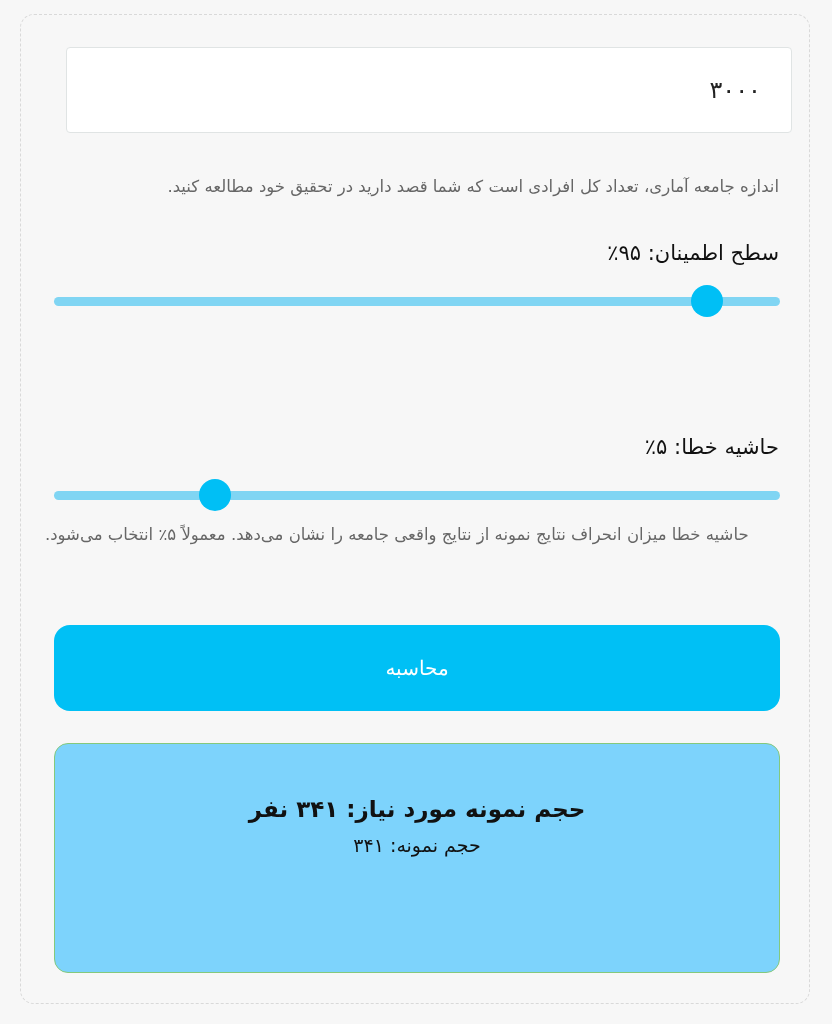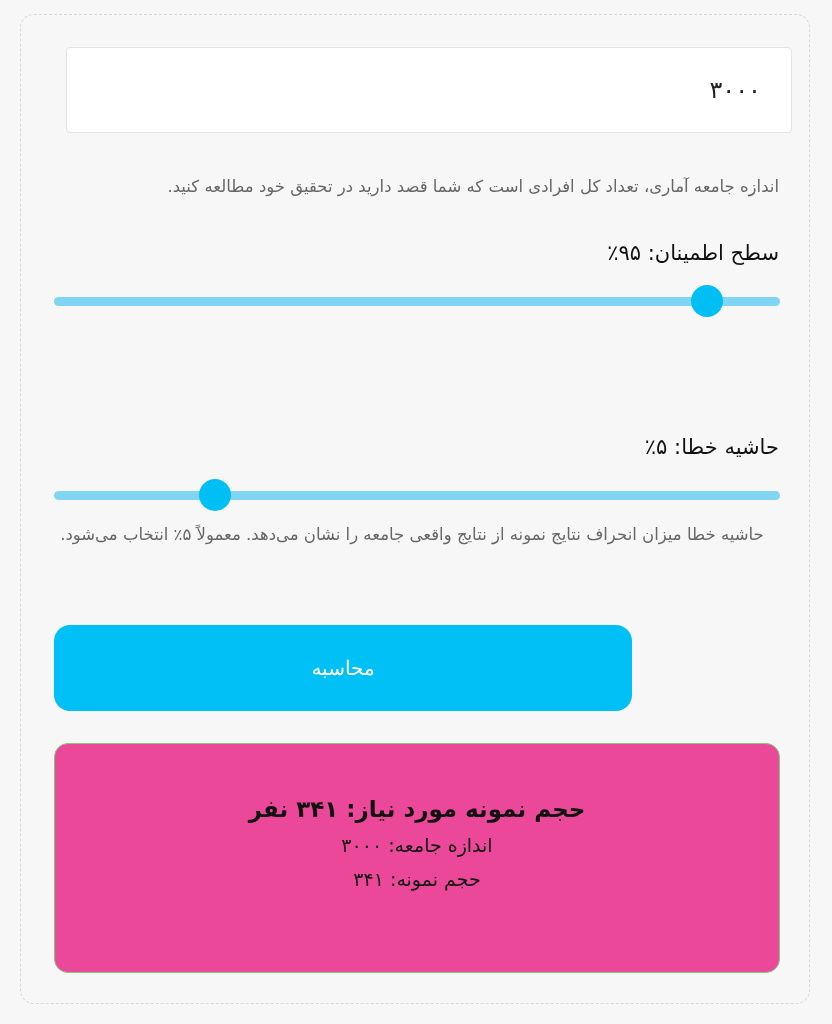--- a/index.html
+++ b/index.html
@@ -11,40 +11,40 @@
     position:absolute; left:20px; top:14px; width:790px; height:990px;
     border:1.5px dashed #d9d9d9; border-radius:14px; box-sizing:border-box;
     direction:rtl;
   }
   .input-box {
     position:absolute; left:33px; top:32px; width:726px; height:86px;
     background:#fff; border:1.5px solid #e0e4e4; border-radius:4px; box-sizing:border-box;
     font-size:24px; color:#222; padding:0 30px; line-height:84px; text-align:right;margin-left:12px;
   }
   .hint {
-    position:absolute; right:30px; color:#666; font-size:16.5px; line-height:40px; text-align:center;
+    position:absolute; right:30px; color:#666; font-size:16.5px; line-height:40px; text-align:left;
   }
   .label {
     position:absolute; right:30px; color:#111; font-size:21px; text-align:left;
   }
   .track {
     position:absolute; left:33px; width:726px; height:9px; background:#80d5f3; border-radius:5px;
   }
   .thumb {
     position:absolute; width:32px; height:32px; border-radius:50%; background:#00bff5;
     top:-12px;
   }
   .btn {
-    position:absolute; left:33px; top:610px; width:578px; height:86px;
+    position:absolute; left:33px; top:610px; width:726px; height:86px;
     background:#00c0f5; border-radius:16px; color:#fff; font-size:20px;
     text-align:center; line-height:84px; border:none;
   }
   .result {
     position:absolute; left:33px; top:728px; width:726px; height:230px;
-    background:#ec4899; border:1.5px solid #84c97c; border-radius:14px; box-sizing:border-box;
+    background:#7dd3fc; border:1.5px solid #84c97c; border-radius:14px; box-sizing:border-box;
     text-align:center; color:#111;
   }
   .result .title { margin-top:52px; font-size:23px; font-weight:bold; }
   .result .line { font-size:19px; margin-top:12px; }
 </style>
 </head>
 <body>
 
 <div class="card">
   <div class="input-box">۳۰۰۰</div>
@@ -59,16 +59,15 @@
   <div class="label" style="top:420px;margin-left:32px;">حاشیه خطا: ۵٪</div>
   <div class="track" style="top:476px; direction:ltr;">
     <div class="thumb" style="left:145px;"></div>
   </div>
   <div class="hint" style="top:500px; left:24px; line-height:40px;">حاشیه خطا میزان انحراف نتایج نمونه از نتایج واقعی جامعه را نشان می‌دهد. معمولاً ۵٪ انتخاب می‌شود.</div>
 
   <button class="btn">محاسبه</button>
 
   <div class="result">
     <div class="title">حجم نمونه مورد نیاز: ۳۴۱ نفر</div>
-    <div class="line">اندازه جامعه: ۳۰۰۰</div>
     <div class="line">حجم نمونه: ۳۴۱</div>
   </div>
 </div>
 
 </body></html>

